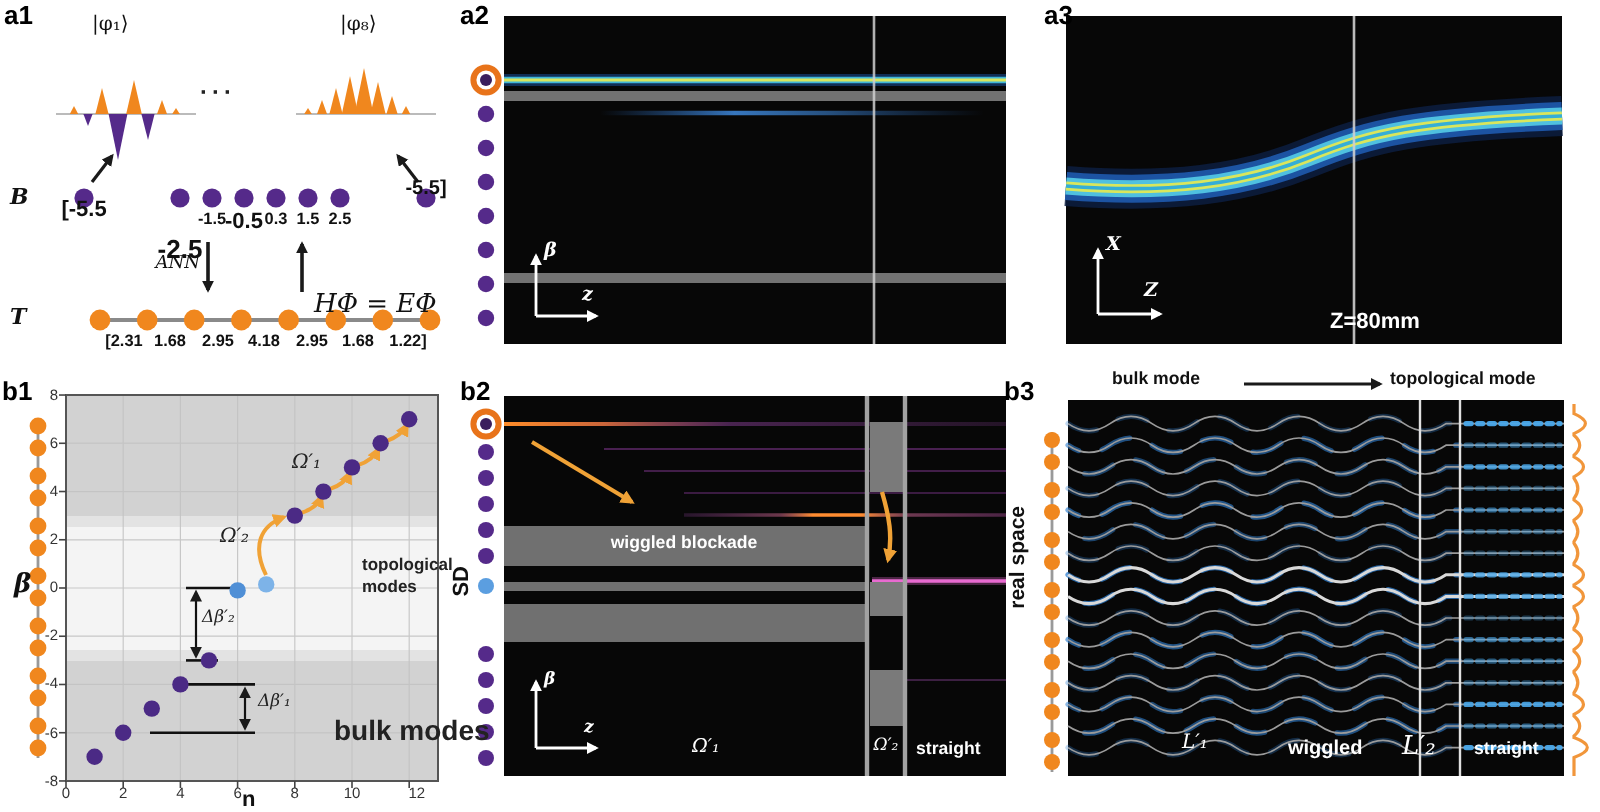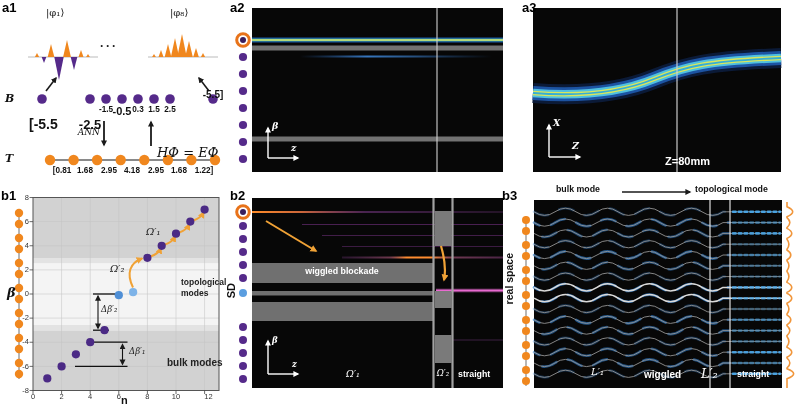--- a/index.html
+++ b/index.html
@@ -353,29 +353,29 @@
 </svg>
 
 <div class="t pl" style="left:2px;top:1px">a1</div>
 <div class="t" style="left:46px;top:8px;font-size:10px;font-family:'DejaVu Serif',serif">|φ₁⟩</div>
 <div class="t" style="left:170px;top:8px;font-size:10px;font-family:'DejaVu Serif',serif">|φ₈⟩</div>
 <div class="t b" style="left:100px;top:40px;font-size:12px;letter-spacing:2px;color:#222">···</div>
 <div class="t math b" style="left:5px;top:93px;font-size:11px">B</div>
 <div class="t math b" style="left:5px;top:153px;font-size:11px">T</div>
 <div class="t math" style="left:76px;top:128px;font-size:9px;width:24px;text-align:right">ANN</div>
 <div class="t math" style="left:157px;top:146px;font-size:13px">HΦ = EΦ</div>
-<div class="t b ctr" style="left:29px;top:117px;width:26px;font-size:14px">[-5.5</div>
+<div class="t b ctr" style="left:29px;top:100px;width:26px;font-size:11px">[-5.5</div>
 <div class="t b ctr" style="left:78px;top:118px;width:24px;font-size:13px">-2.5</div>
 <div class="t b ctr" style="left:94px;top:106px;width:24px;font-size:8.2px">-1.5</div>
 <div class="t b ctr" style="left:110px;top:106px;width:24px;font-size:11px">-0.5</div>
 <div class="t b ctr" style="left:127px;top:106px;width:22px;font-size:8.2px">0.3</div>
 <div class="t b ctr" style="left:143px;top:106px;width:22px;font-size:8.2px">1.5</div>
 <div class="t b ctr" style="left:159px;top:106px;width:22px;font-size:8.2px">2.5</div>
 <div class="t b ctr" style="left:200px;top:90px;width:26px;font-size:10px">-5.5]</div>
-<div class="t b ctr" style="left:49px;top:167px;width:26px;font-size:8.2px">[0.81</div>
+<div class="t b ctr" style="left:49px;top:167px;width:26px;font-size:8.2px">[2.31</div>
 <div class="t b ctr" style="left:73px;top:167px;width:24px;font-size:8.2px">1.68</div>
 <div class="t b ctr" style="left:97px;top:167px;width:24px;font-size:8.2px">2.95</div>
 <div class="t b ctr" style="left:120px;top:167px;width:24px;font-size:8.2px">4.18</div>
 <div class="t b ctr" style="left:144px;top:167px;width:24px;font-size:8.2px">2.95</div>
 <div class="t b ctr" style="left:167px;top:167px;width:24px;font-size:8.2px">1.68</div>
 <div class="t b ctr" style="left:191px;top:167px;width:26px;font-size:8.2px">1.22]</div>
 
 <div class="t pl" style="left:230px;top:1px">a2</div>
 <div class="t math b w" style="left:272px;top:121px;font-size:9.5px">β</div>
 <div class="t math b w" style="left:291px;top:143px;font-size:9.5px">z</div>
@@ -386,21 +386,21 @@
 <div class="t b w" style="left:665px;top:156px;font-size:11px">Z=80mm</div>
 
 <div class="t pl" style="left:1px;top:189px">b1</div>
 <div class="t math b" style="left:7px;top:286px;font-size:13px">β</div>
 <div class="t b" style="left:121px;top:395px;font-size:11px">n</div>
 <div class="t math" style="left:146px;top:227px;font-size:10px;color:#222">Ω′₁</div>
 <div class="t math" style="left:110px;top:264px;font-size:10px;color:#222">Ω′₂</div>
 <div class="t math" style="left:101px;top:305px;font-size:8.5px;color:#222">Δβ′₂</div>
 <div class="t math" style="left:129px;top:347px;font-size:8.5px;color:#222">Δβ′₁</div>
 <div class="t b" style="left:181px;top:277px;font-size:8.5px;width:58px;white-space:normal;line-height:1.3;color:#222">topological modes</div>
-<div class="t b" style="left:167px;top:358px;font-size:10px;color:#222">bulk modes</div>
+<div class="t b" style="left:167px;top:358px;font-size:14px;color:#222">bulk modes</div>
 <div id="b1-ticks">
       <span class="tick" style="left: 13px; top: 193.7px; width: 16px; text-align: right;">8</span>
       <span class="tick" style="left: 13px; top: 217.8px; width: 16px; text-align: right;">6</span>
       <span class="tick" style="left: 13px; top: 242px; width: 16px; text-align: right;">4</span>
       <span class="tick" style="left: 13px; top: 266.1px; width: 16px; text-align: right;">2</span>
       <span class="tick" style="left: 13px; top: 290.2px; width: 16px; text-align: right;">0</span>
       <span class="tick" style="left: 13px; top: 314.3px; width: 16px; text-align: right;">-2</span>
       <span class="tick" style="left: 13px; top: 338.4px; width: 16px; text-align: right;">-4</span>
       <span class="tick" style="left: 13px; top: 362.6px; width: 16px; text-align: right;">-6</span>
       <span class="tick" style="left: 13px; top: 386.7px; width: 16px; text-align: right;">-8</span>

